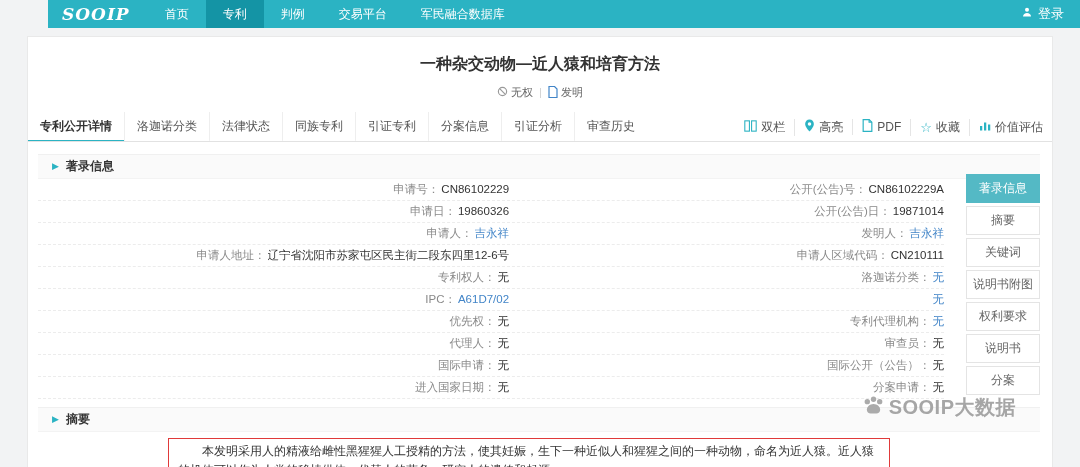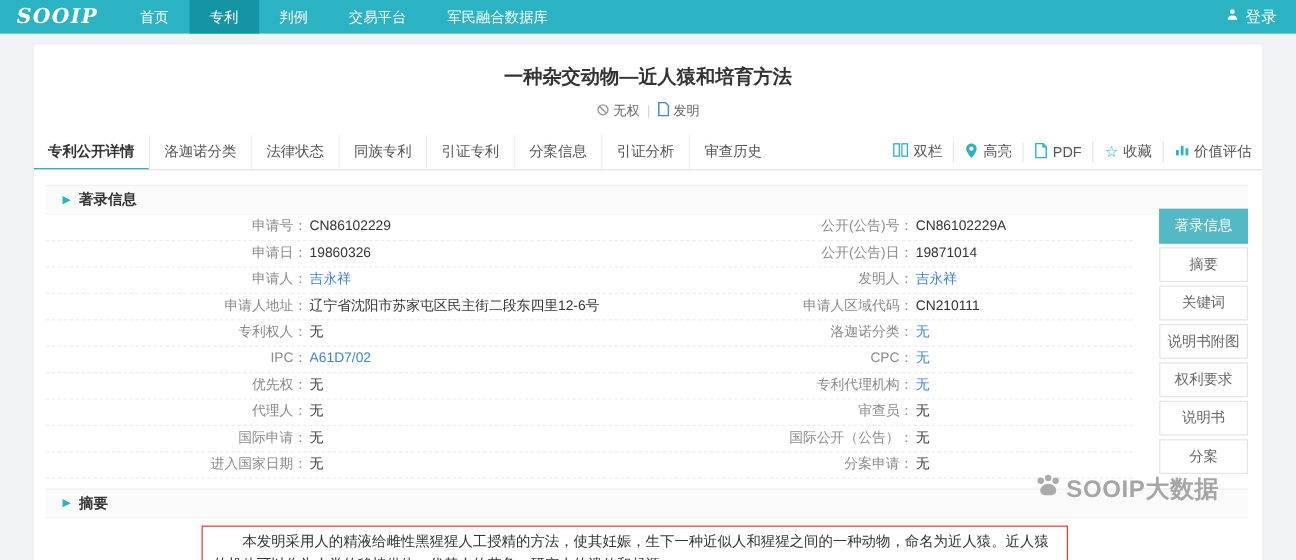--- a/index.html
+++ b/index.html
@@ -5,58 +5,58 @@
   * { margin: 0; padding: 0; box-sizing: border-box; }
   html, body { width: 1080px; height: 467px; overflow: hidden; }
   body {
     font-family: "Liberation Sans", "DejaVu Sans", sans-serif;
     background: #f2f3f4;
     position: relative;
     color: #333;
   }
   
   .topbar {
-    height: 28px; background: #2bb3c3; display: flex; align-items: stretch; color: #fff;
+    height: 28px; background: #2bb3c3; display: flex; align-items: stretch; color: #fff; margin-left: 48px;
   }
   .logo {
     padding: 0 18px 0 14px; line-height: 28px; font-family: "DejaVu Serif", serif;
     font-style: italic; font-weight: bold; font-size: 17px; letter-spacing: 1px; cursor: pointer;
   }
   .nav-item { padding: 0 17px; line-height: 28px; font-size: 12px; cursor: pointer; }
   .nav-item.active { background: #1494a5; }
   .login { margin-left: auto; padding: 0 16px; line-height: 28px; font-size: 13px; display: flex; align-items: center; gap: 5px; cursor: pointer; }
   
   .card {
     position: absolute; left: 27px; right: 27px; top: 36px; bottom: 0;
     background: #fff; border: 1px solid #e9e9e9; border-bottom: none; overflow: hidden;
   }
   .doc-title { text-align: center; font-size: 16px; font-weight: bold; color: #333; margin-top: 17px; }
   .meta { display: flex; justify-content: center; align-items: center; gap: 7px; margin-top: 10px; font-size: 11px; color: #666; }
   .meta .badge { display: inline-flex; align-items: center; gap: 3px; }
   .meta-divider { width: 1px; height: 10px; background: #d5d5d5; }
   
-  .tabbar { margin-top: 12px; border-bottom: 1px solid #e2e2e2; display: flex; align-items: center; height: 30px; white-space: nowrap; overflow: hidden; }
+  .tabbar { margin-top: 12px; border-bottom: 1px solid #e2e2e2; display: flex; align-items: flex-start; height: 30px; white-space: nowrap; overflow: hidden; }
   .tab { padding: 0 12px; line-height: 28px; font-size: 12px; color: #555; cursor: pointer; border-bottom: 2px solid transparent; }
   .tab + .tab { border-left: 1px solid #eee; }
   .tab.active { color: #333; font-weight: bold; border-bottom: 2px solid #2bb3c3; }
   .tools { margin-left: auto; display: flex; align-items: center; height: 30px; overflow: hidden; }
   .tool { display: inline-flex; align-items: center; gap: 4px; font-size: 12px; color: #555; padding: 0 9px; cursor: pointer; white-space: nowrap; }
   .tool + .tool { border-left: 1px solid #e5e5e5; }
   .tool .glyph-icon { color: #2bb3c3; font-size: 13px; line-height: 1; }
   
   .content { position: relative; padding: 12px 12px 0 10px; }
   .section-header {
     background: #fafafa; border-top: 1px solid #f0f0f0; border-bottom: 1px solid #f3f3f3;
     height: 25px; display: flex; align-items: center; gap: 7px; padding-left: 14px;
     font-size: 12px; font-weight: bold; color: #333; cursor: pointer;
   }
   .section-arrow { color: #2bb3c3; font-size: 9px; line-height: 1; }
   .rows { padding-right: 96px; }
   .row { display: flex; border-bottom: 1px dashed #ececec; height: 22px; line-height: 21px; font-size: 11.5px; overflow: hidden; }
-  .cell { display: flex; overflow: hidden; }
+  .cell { display: flex; overflow: hidden; justify-content: flex-end; }
   .cell-l { width: 52%; }
   .cell-r { width: 48%; }
   .lbl { color: #8a8a8a; text-align: right; flex-shrink: 0; }
   .cell-l .lbl { width: 218px; }
   .cell-r .lbl { width: 252px; }
   .val { color: #333; margin-left: 2px; white-space: nowrap; overflow: hidden; }
   .val.link { color: #4285c8; cursor: pointer; }
   
   .anchor-nav { position: absolute; right: 12px; top: 32px; width: 74px; }
   .anchor-item {
@@ -222,21 +222,20 @@
             <span class="lbl">洛迦诺分类：</span>
             <span class="val link">无</span>
           </div>
       </div>
       <div class="row">
         <div class="cell cell-l">
             <span class="lbl">IPC：</span>
             <span class="val link">A61D7/02</span>
           </div>
         <div class="cell cell-r">
-            <span class="lbl">CPC：</span>
             <span class="val link">无</span>
           </div>
       </div>
       <div class="row">
         <div class="cell cell-l">
             <span class="lbl">优先权：</span>
             <span class="val">无</span>
           </div>
         <div class="cell cell-r">
             <span class="lbl">专利代理机构：</span>

